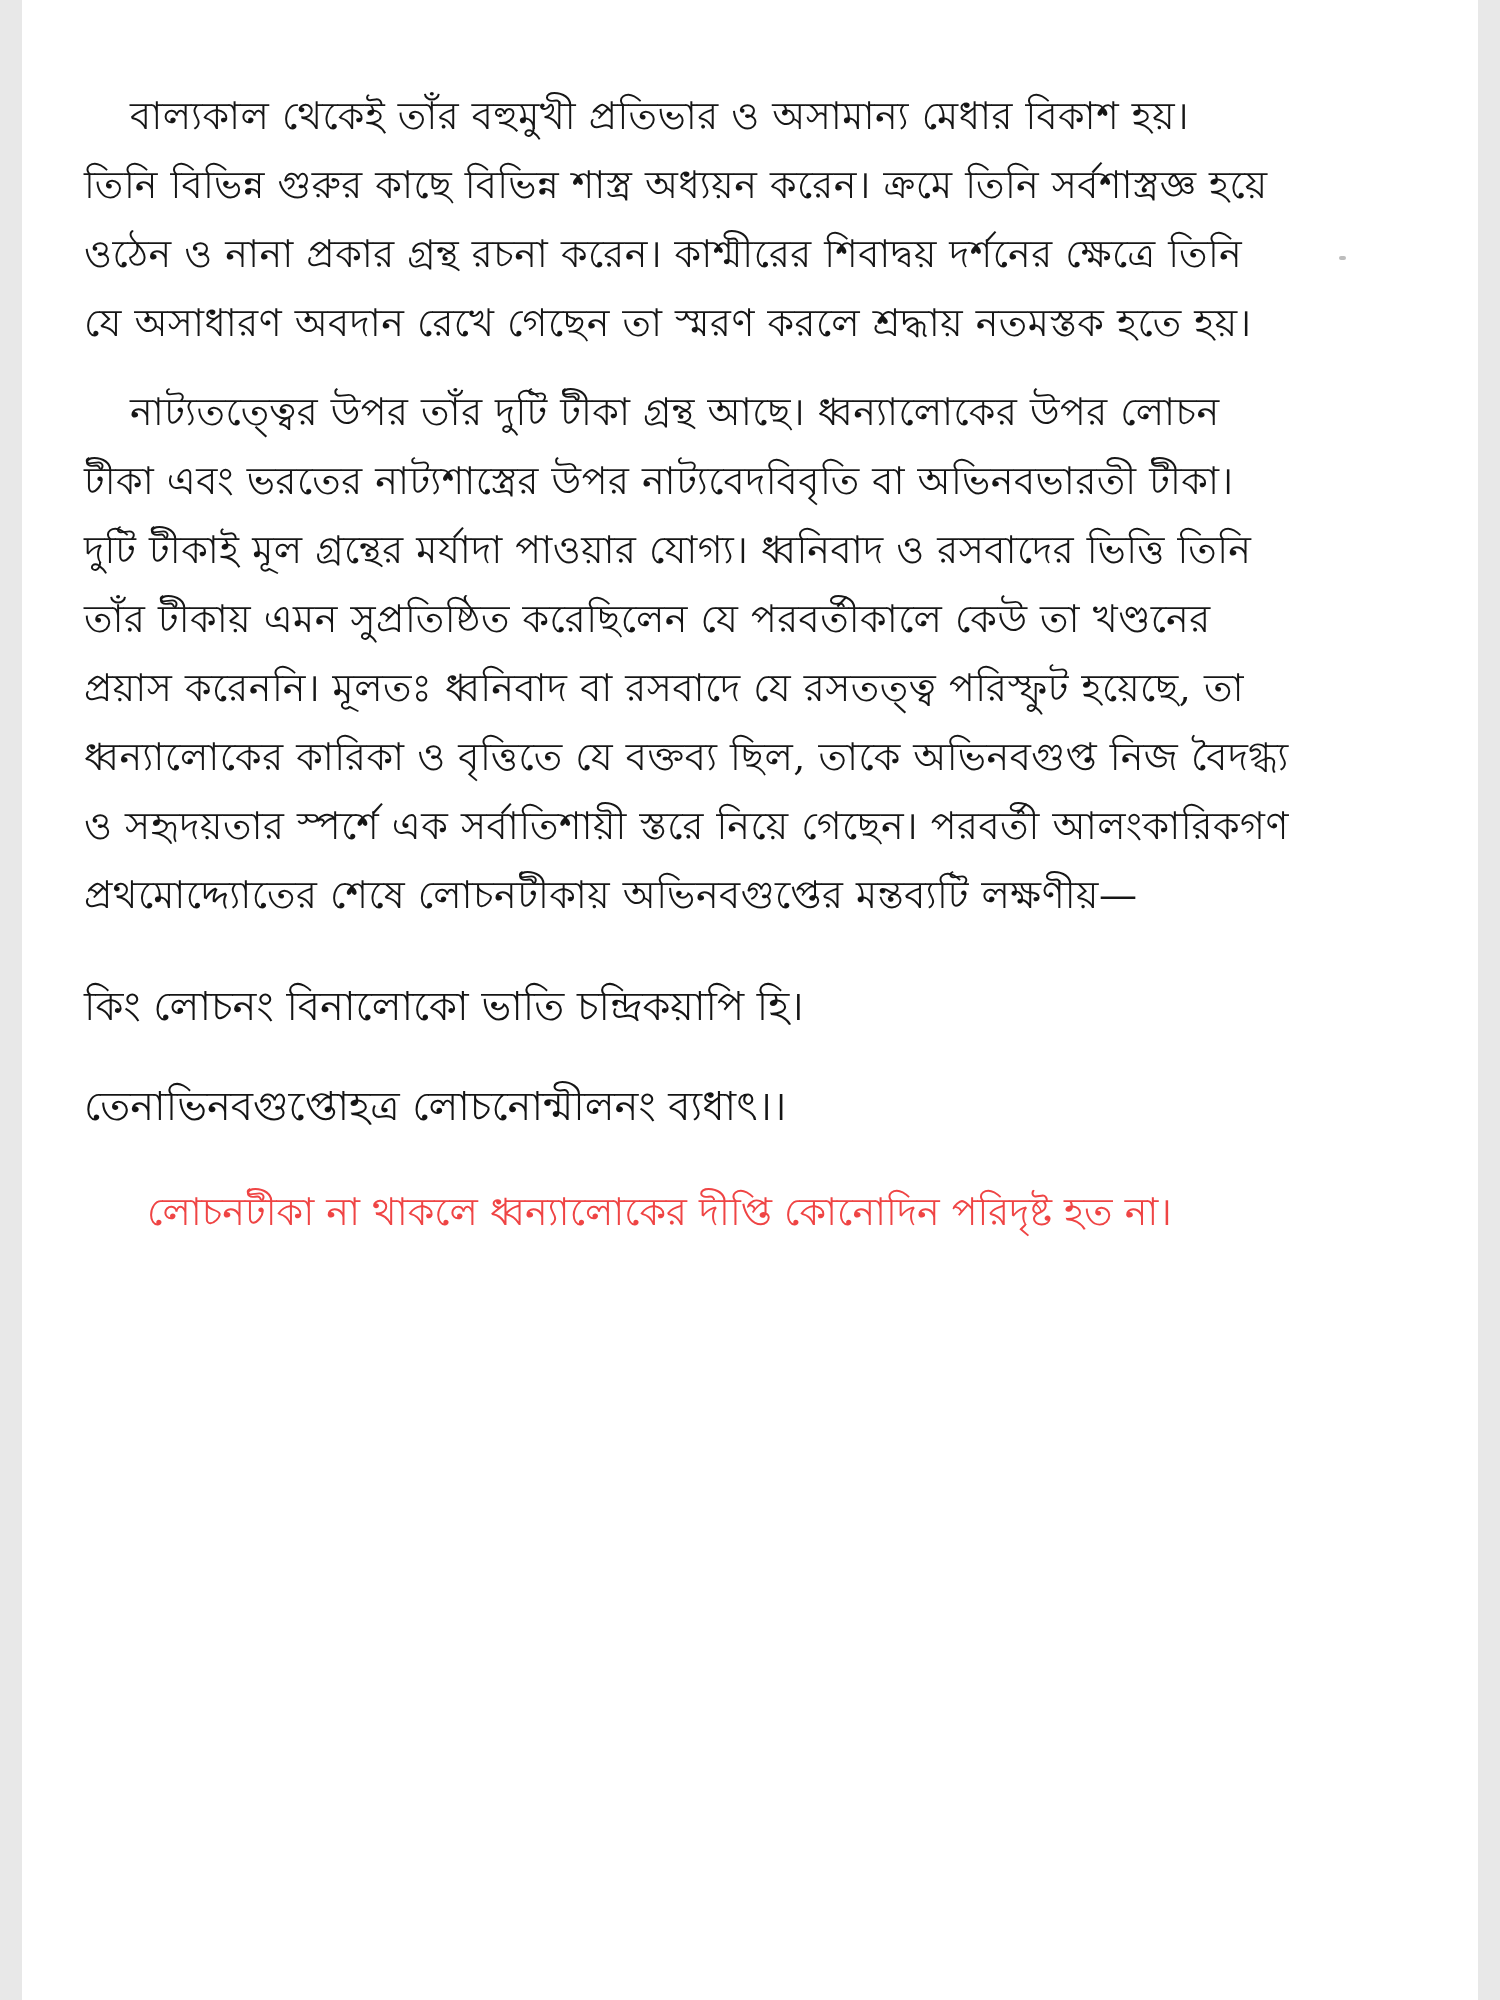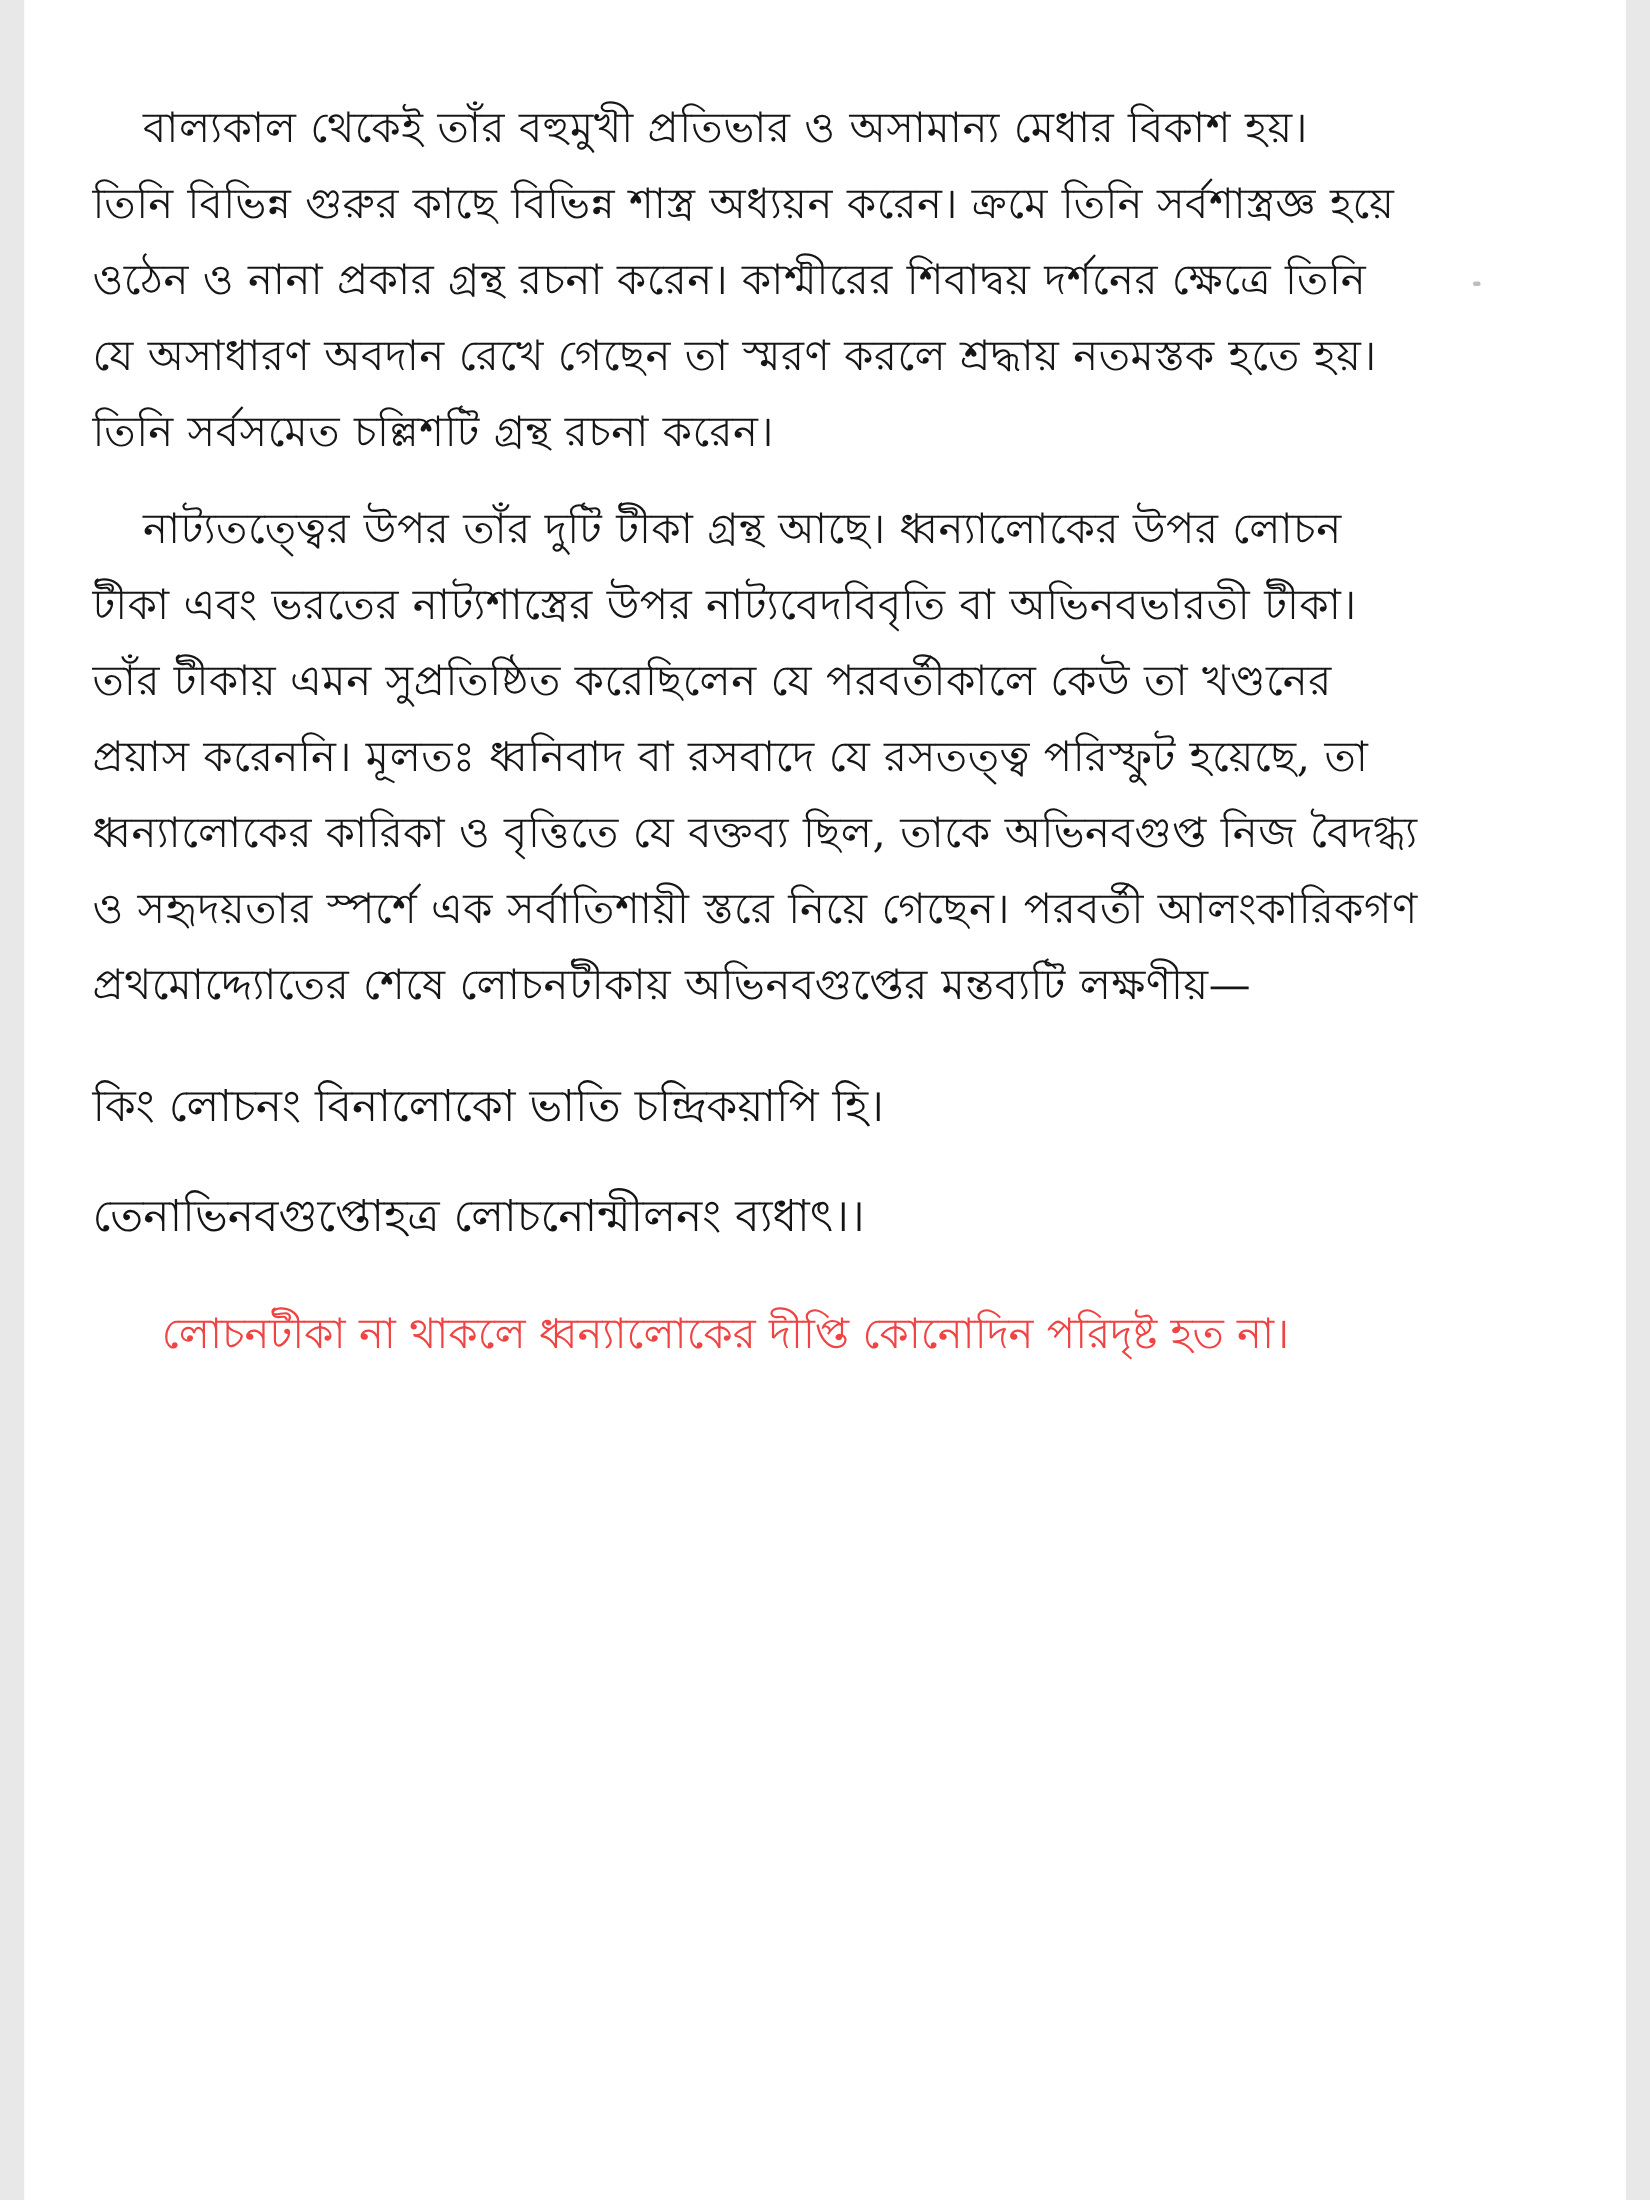--- a/index.html
+++ b/index.html
@@ -78,26 +78,26 @@
 <div class="page">
   <div class="scan-artifact"></div>
 
   <div class="text-column">
 
     <div class="paragraph">
       <div class="line para-first">বাল্যকাল থেকেই তাঁর বহুমুখী প্রতিভার ও অসামান্য মেধার বিকাশ হয়।</div>
       <div class="line">তিনি বিভিন্ন গুরুর কাছে বিভিন্ন শাস্ত্র অধ্যয়ন করেন। ক্রমে তিনি সর্বশাস্ত্রজ্ঞ হয়ে</div>
       <div class="line">ওঠেন ও নানা প্রকার গ্রন্থ রচনা করেন। কাশ্মীরের শিবাদ্বয় দর্শনের ক্ষেত্রে তিনি</div>
       <div class="line">যে অসাধারণ অবদান রেখে গেছেন তা স্মরণ করলে শ্রদ্ধায় নতমস্তক হতে হয়।</div>
-      <div class="line para-last">তিনি সর্বসমেত চল্লিশটি গ্রন্থ রচনা করেন।</div>
     </div>
 
     <div class="paragraph">
       <div class="line para-first">নাট্যতত্ত্বের উপর তাঁর দুটি টীকা গ্রন্থ আছে। ধ্বন্যালোকের উপর লোচন</div>
       <div class="line">টীকা এবং ভরতের নাট্যশাস্ত্রের উপর নাট্যবেদবিবৃতি বা অভিনবভারতী টীকা।</div>
+      <div class="line">দুটি টীকাই মূল গ্রন্থের মর্যাদা পাওয়ার যোগ্য। ধ্বনিবাদ ও রসবাদের ভিত্তি তিনি</div>
       <div class="line">তাঁর টীকায় এমন সুপ্রতিষ্ঠিত করেছিলেন যে পরবর্তীকালে কেউ তা খণ্ডনের</div>
       <div class="line">প্রয়াস করেননি। মূলতঃ ধ্বনিবাদ বা রসবাদে যে রসতত্ত্ব পরিস্ফুট হয়েছে, তা</div>
       <div class="line">ধ্বন্যালোকের কারিকা ও বৃত্তিতে যে বক্তব্য ছিল, তাকে অভিনবগুপ্ত নিজ বৈদগ্ধ্য</div>
       <div class="line">ও সহৃদয়তার স্পর্শে এক সর্বাতিশায়ী স্তরে নিয়ে গেছেন। পরবর্তী আলংকারিকগণ</div>
       <div class="line para-last">প্রথমোদ্দ্যোতের শেষে লোচনটীকায় অভিনবগুপ্তের মন্তব্যটি লক্ষণীয়—</div>
     </div>
 
     <div class="verse-block">
       <div class="verse-line">কিং লোচনং বিনালোকো ভাতি চন্দ্রিকয়াপি হি।</div>
       <div class="verse-line">তেনাভিনবগুপ্তোহত্র লোচনোন্মীলনং ব্যধাৎ।।</div>

